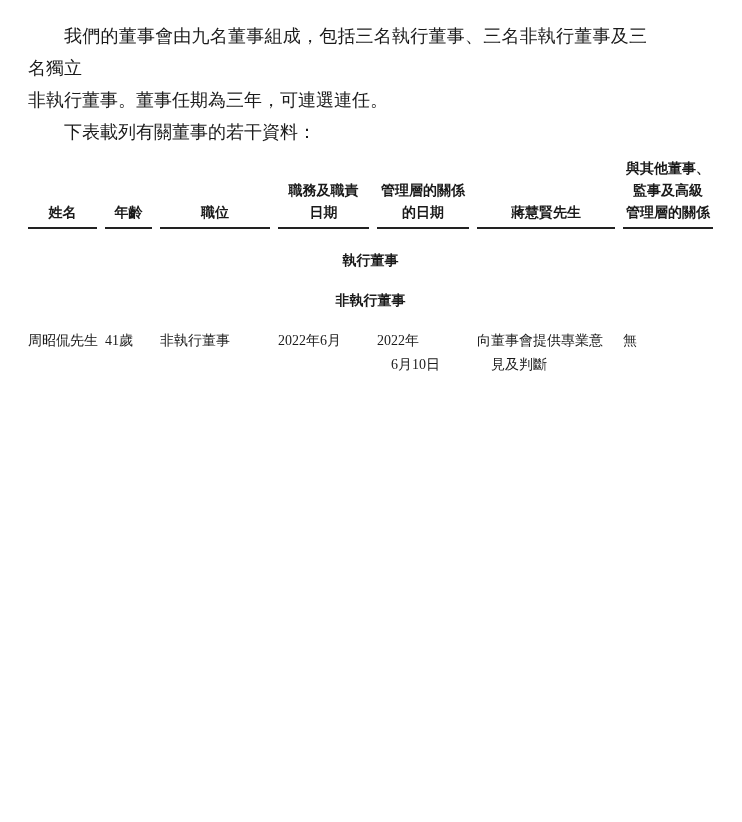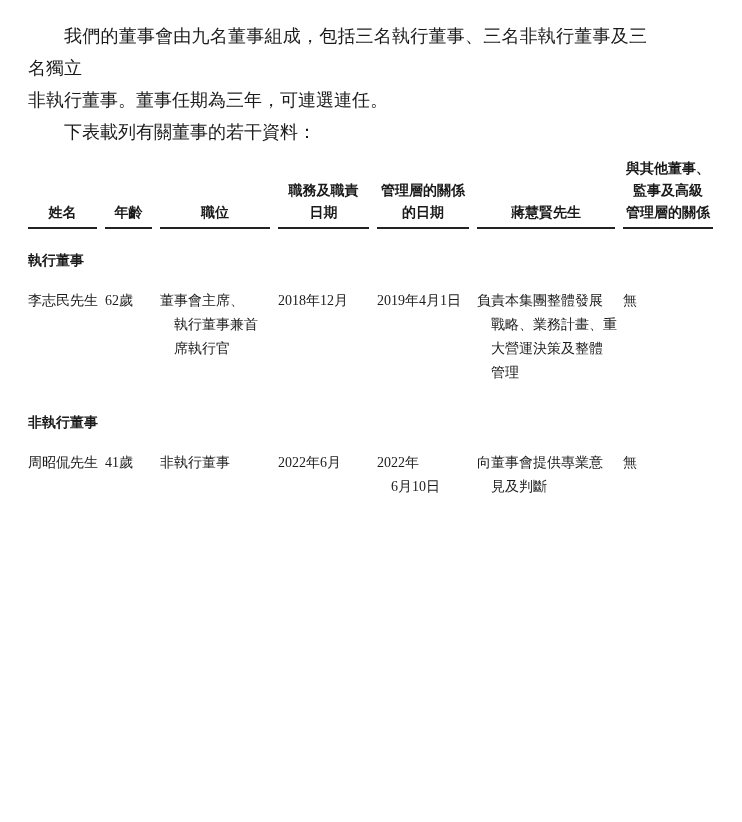--- a/index.html
+++ b/index.html
@@ -47,20 +47,21 @@
   th.colhead:last-child { padding-right: 0; }
   th.colhead .hd {
     border-bottom: 2px solid #222222;
     padding-bottom: 3px;
     white-space: pre-line;
   }
   tr.section-row td {
     font-weight: bold;
     padding: 20px 0 16px 0;
     line-height: 24px;
+    text-align: center;
   }
   tr.section-row.no-top td { padding-top: 0; }
   td.cell {
     vertical-align: top;
     line-height: 24px;
     padding: 0 2px 26px 14px;
     text-indent: -14px;
     white-space: pre-line;
   }
 </style>
@@ -111,34 +112,20 @@
 管理層的關係</div>
           </th>
       </tr>
     </thead>
     <tbody>
 
       <tr class="section-row">
         <td colspan="7">執行董事</td>
       </tr>
 
-      <tr>
-        <td class="cell">李志民先生</td>
-        <td class="cell">62歲</td>
-        <td class="cell">董事會主席、
-執行董事兼首
-席執行官</td>
-        <td class="cell">2018年12月</td>
-        <td class="cell">2019年4月1日</td>
-        <td class="cell">負責本集團整體發展
-戰略、業務計畫、重
-大營運決策及整體
-管理</td>
-        <td class="cell">無</td>
-      </tr>
 
 
 
       <tr class="section-row no-top">
         <td colspan="7">非執行董事</td>
       </tr>
 
 
 
       <tr>

